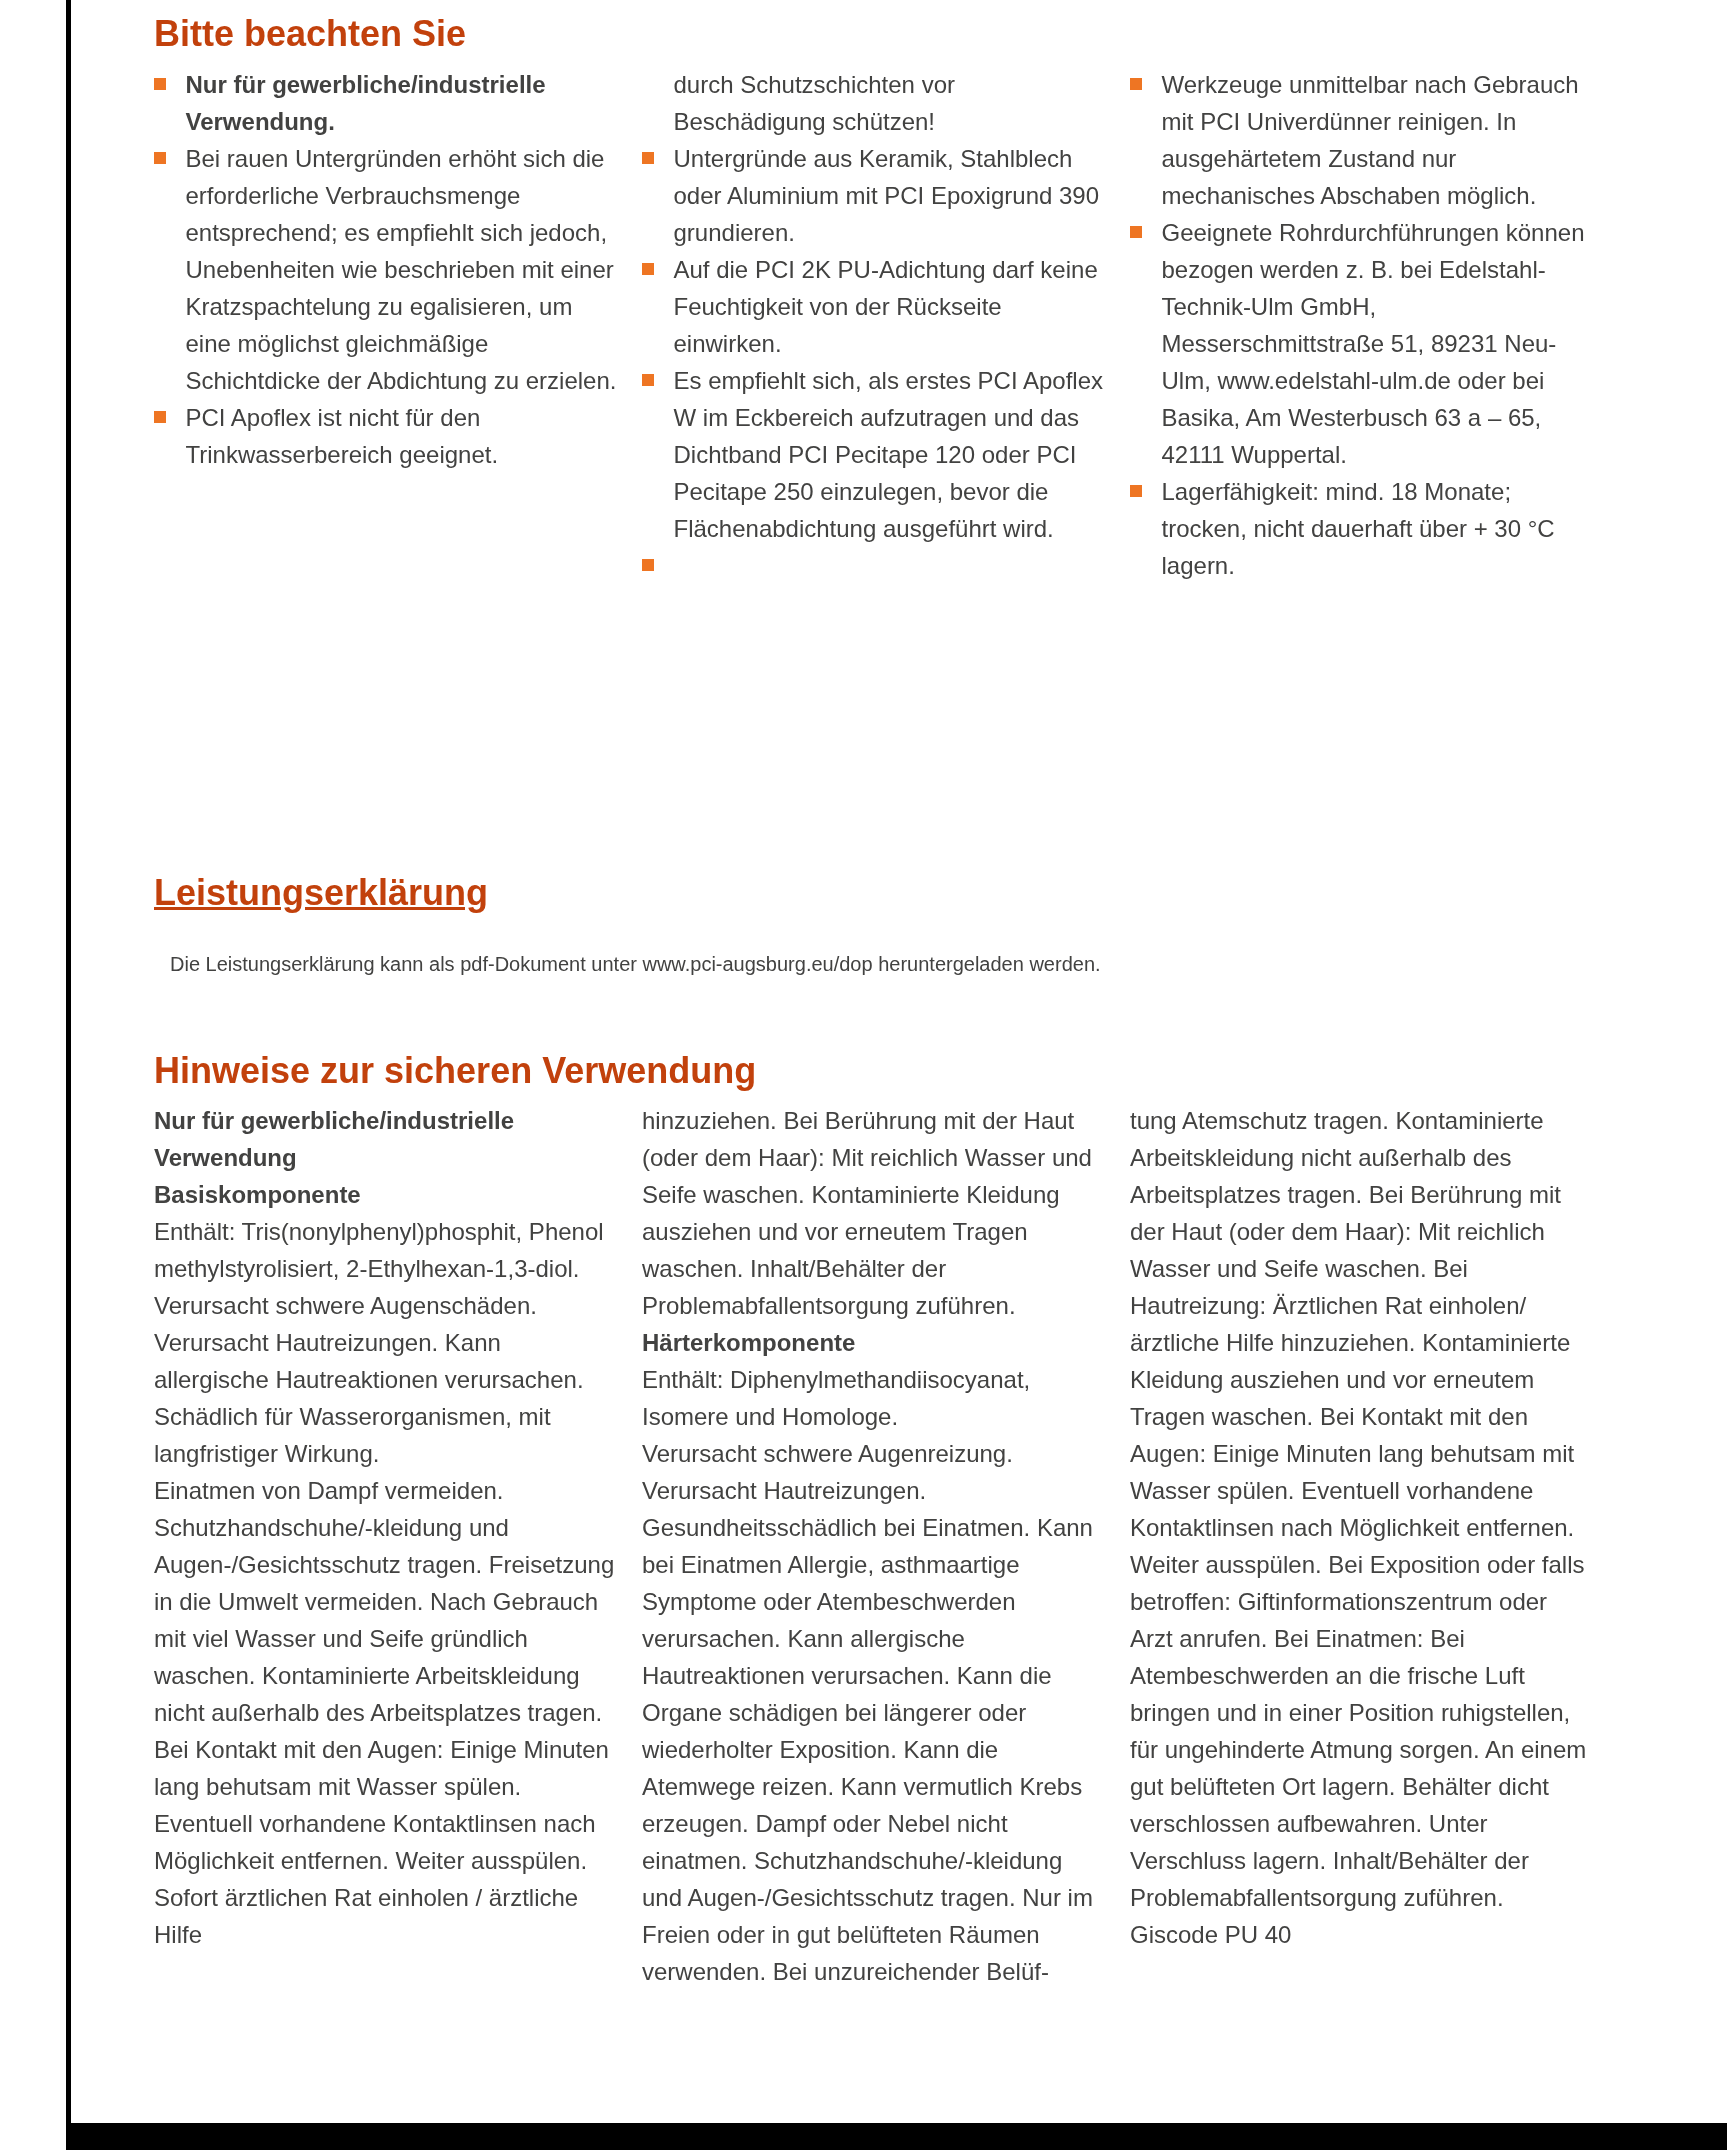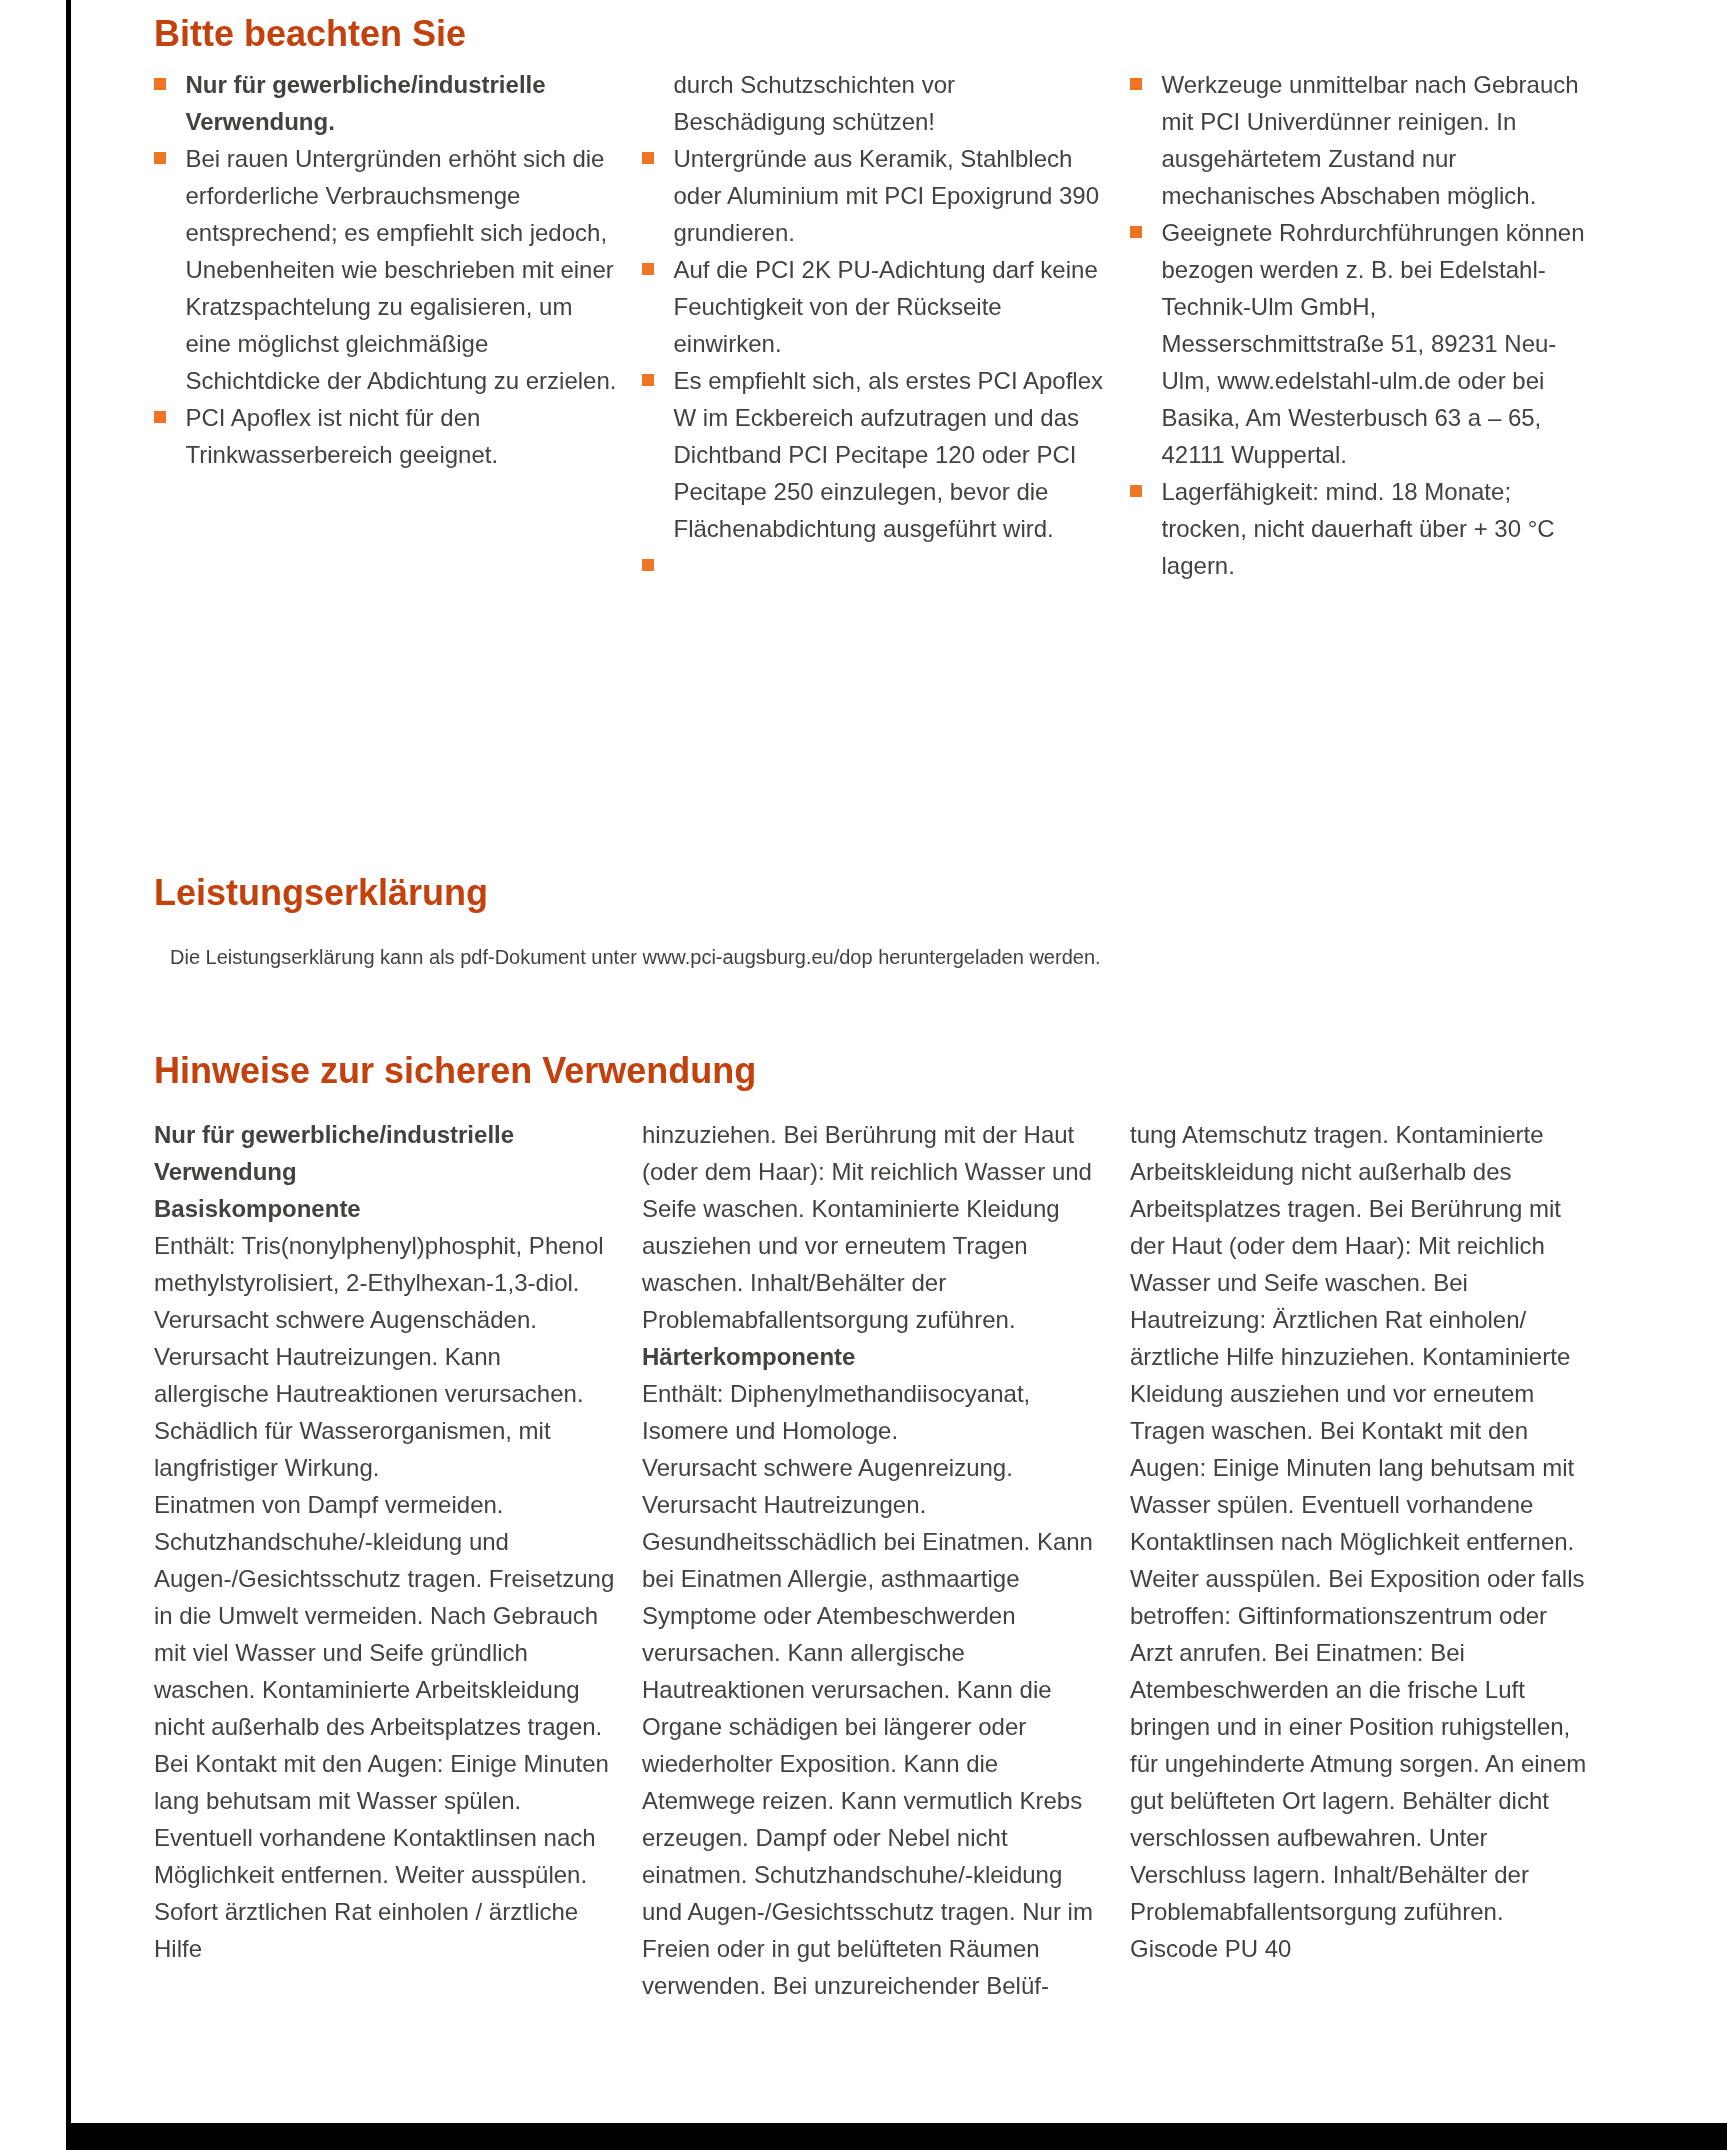--- a/index.html
+++ b/index.html
@@ -32,22 +32,22 @@
   .section-notes  { top: 13.3px; }
   .section-dop    { top: 872px; }
   .section-safety { top: 1050px; }
   .section-title {
     margin: 0 0 11.6px 0;
     font-size: 36px;
     line-height: 1.15;
     font-weight: bold;
     color: #c2410c;
   }
-  .section-dop .section-title { margin-bottom: 26px; }
-  .section-safety .section-title { margin-bottom: 25px; }
+  .section-dop .section-title { margin-bottom: 33px; text-decoration: underline; }
+  .section-safety .section-title { margin-bottom: 11px; }
   .cols {
     display: flex;
     gap: 25px;
     align-items: flex-start;
   }
   .col {
     width: 463px;
     flex: 0 0 463px;
     font-size: 24px;
     line-height: 37px;

